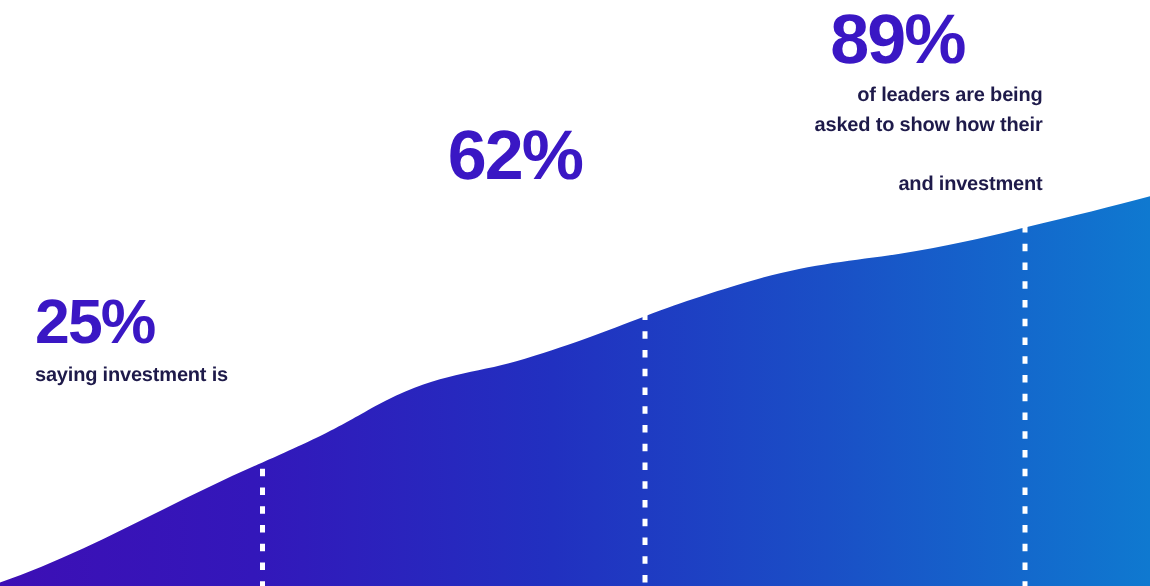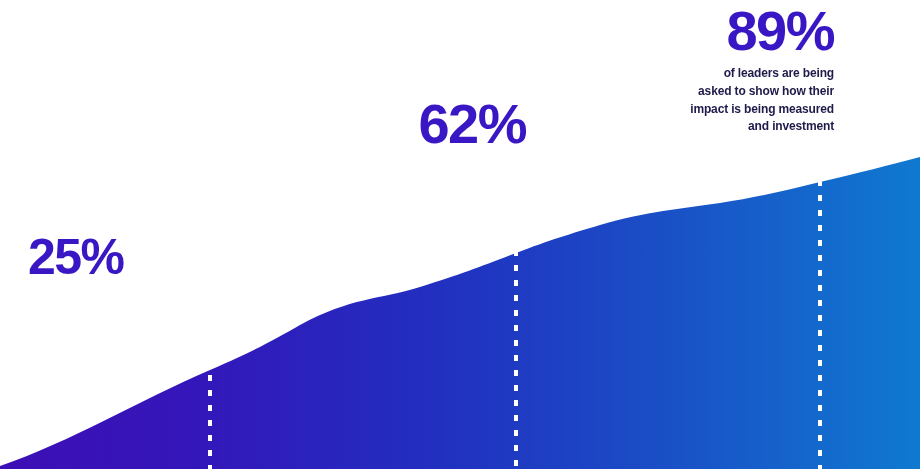--- a/index.html
+++ b/index.html
@@ -41,50 +41,50 @@
     line-height: 1.02;
     letter-spacing: -1.5px;
     color: #3a17c4;
     margin: 0 0 6px 0;
     white-space: nowrap;
   }
 
   .callout-caption {
     font-family: "Liberation Sans", sans-serif;
     font-weight: bold;
-    font-size: 12px;
+    font-size: 16px;
     line-height: 1.48;
     letter-spacing: -0.15px;
     color: #1e1a4a;
     margin: 0;
   }
 
   
   #callout-25 {
     left: 28px;
     top: 232px;
     width: 190px;
     text-align: left;
   }
   #callout-25 .callout-value { font-size: 50px; }
 
   #callout-62 {
     left: 298px;
     top: 95px;
     width: 228px;
-    text-align: right;
+    text-align: center;
   }
 
   #callout-89 {
     left: 602px;
     top: 2px;
     width: 232px;
     text-align: right;
   }
-  #callout-89 .callout-value { text-align: right; }
+  #callout-89 .callout-value { text-align: center; }
 </style>
 </head>
 <body>
 
 <div id="infographic">
 
   <svg id="chart-svg" viewBox="0 0 920 469" preserveAspectRatio="none">
     <defs>
       <linearGradient id="area-gradient" x1="0" y1="0" x2="1" y2="0">
         <stop offset="0%" stop-color="#3d0fb5"></stop>
@@ -109,31 +109,31 @@
     <g>
       <line x1="210" y1="345" x2="210" y2="469" stroke="#ffffff" stroke-width="4" stroke-dasharray="6 9" stroke-linecap="butt"></line>
       <line x1="516" y1="250" x2="516" y2="469" stroke="#ffffff" stroke-width="4" stroke-dasharray="6 9" stroke-linecap="butt"></line>
       <line x1="820" y1="180" x2="820" y2="469" stroke="#ffffff" stroke-width="4" stroke-dasharray="6 9" stroke-linecap="butt"></line>
     </g>
   </svg>
 
   <div class="callout" id="callout-25">
     <div class="callout-value">25%</div>
     <p class="callout-caption">
-      <br>
+      <span>saying investment is</span><br>
     </p>
   </div>
 
   <div class="callout" id="callout-62">
     <div class="callout-value">62%</div>
   </div>
 
   <div class="callout" id="callout-89">
     <div class="callout-value">89%</div>
     <p class="callout-caption">
       <span>of leaders are being</span><br>
       <span>asked to show how their</span><br>
-      <span>impact is being measured</span><br>
+      <br>
       <span>and investment</span>
     </p>
   </div>
 
 </div>
 
 </body></html>

